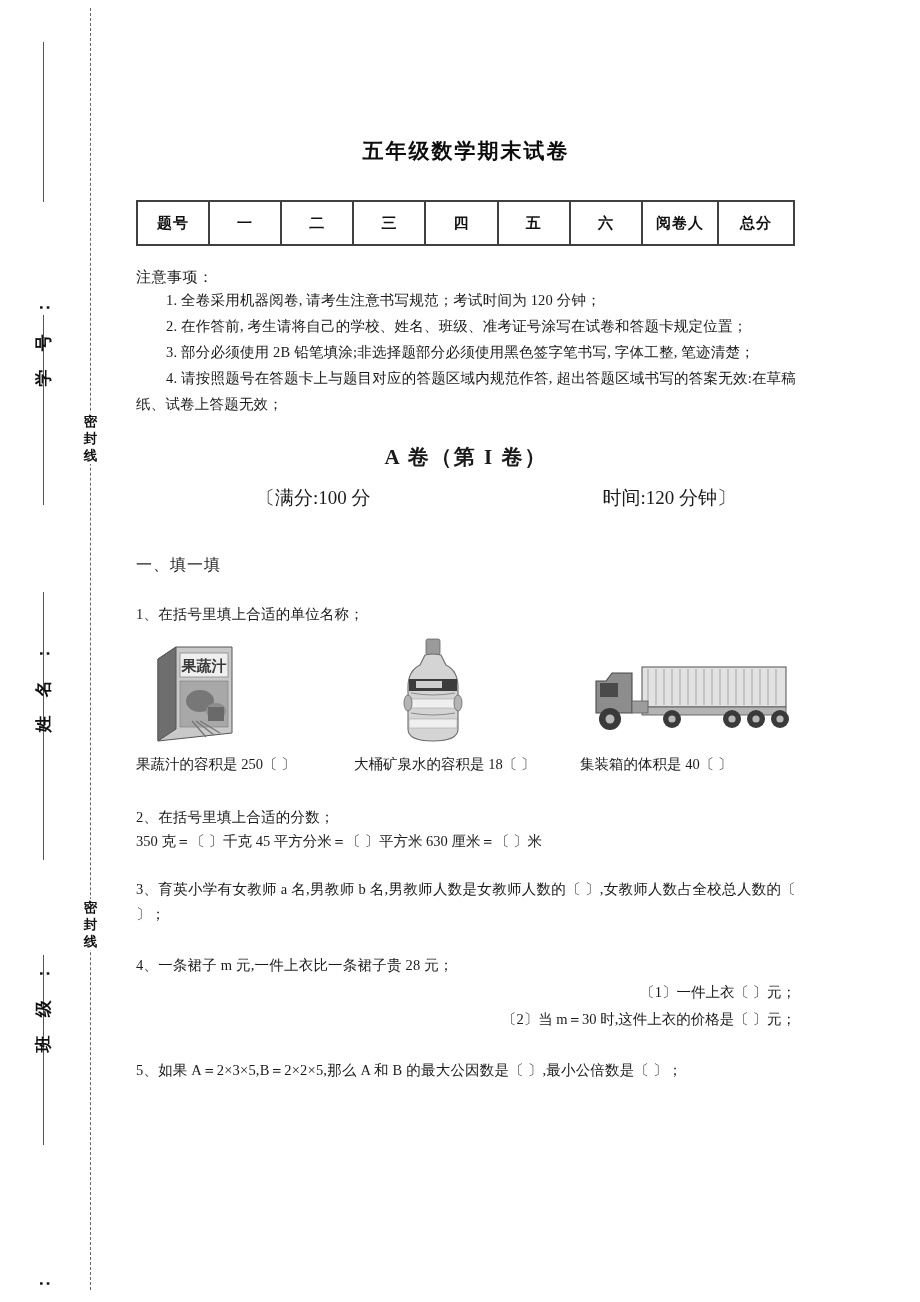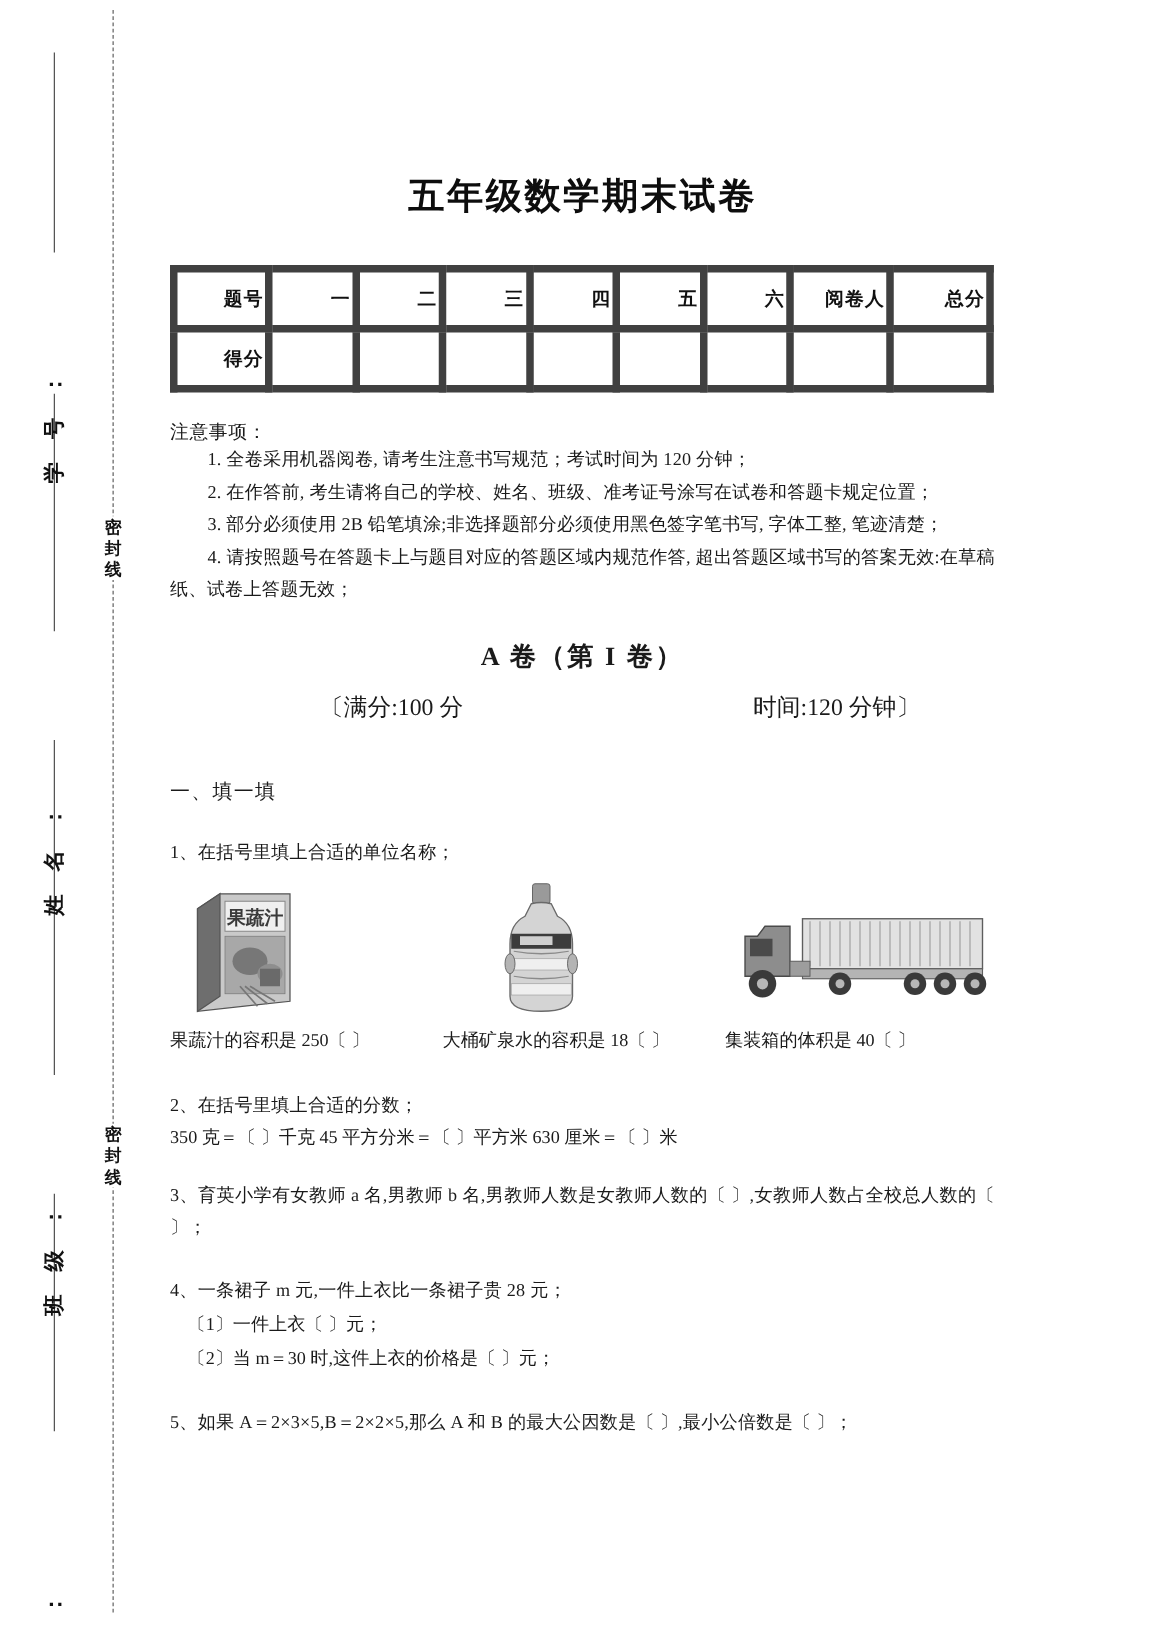--- a/index.html
+++ b/index.html
@@ -62,38 +62,38 @@
   #content {
     position: absolute;
     left: 136px;
     top: 0;
     width: 660px;
   }
 
   .paper-title {
     margin-top: 137px;
     text-align: center;
-    font-size: 29px;
+    font-size: 21px;
     font-weight: 700;
     letter-spacing: 2px;
     font-family: "Liberation Serif", "DejaVu Serif", serif;
     color: #0d0d0d;
   }
 
   
   table.score-table {
     margin-top: 35px;
     width: 659px;
     border-collapse: collapse;
     table-layout: fixed;
   }
   table.score-table td {
-    border: 6px solid #404040;
+    border: 2px solid #404040;
     height: 40px;
-    text-align: right;
+    text-align: center;
     vertical-align: middle;
     font-size: 15px;
     font-weight: 700;
     color: #111;
     font-family: "Liberation Serif", "DejaVu Serif", serif;
     letter-spacing: 1px;
   }
   table.score-table td.lead { width: 68px; }
   table.score-table td.wide { width: 72px; }
 
@@ -140,20 +140,21 @@
     margin-top: 26px;
     font-size: 14.5px;
     line-height: 25px;
     letter-spacing: 0.2px;
     text-align: justify;
   }
   .q-sub {
     font-size: 14.5px;
     line-height: 25px;
     text-indent: 14px;
+    text-align: right;
   }
   .q-tight { margin-top: 2px; }
 
   
   .pic-row {
     margin-top: 14px;
     position: relative;
     height: 108px;
   }
   .pic {
@@ -210,31 +211,20 @@
           <tr>
         <td class="lead">题号</td>
         <td>一</td>
         <td>二</td>
         <td>三</td>
         <td>四</td>
         <td>五</td>
         <td>六</td>
         <td class="wide">阅卷人</td>
         <td class="wide">总分</td>
-      </tr>
-      <tr>
-        <td class="lead">得分</td>
-        <td></td>
-        <td></td>
-        <td></td>
-        <td></td>
-        <td></td>
-        <td></td>
-        <td class="wide"></td>
-        <td class="wide"></td>
       </tr>
     </tbody>
       </table>
 
     <div class="notice-title">注意事项：</div>
     <div class="notice-item">1. 全卷采用机器阅卷, 请考生注意书写规范；考试时间为 120 分钟；</div>
     <div class="notice-item">2. 在作答前, 考生请将自己的学校、姓名、班级、准考证号涂写在试卷和答题卡规定位置；</div>
     <div class="notice-item">3. 部分必须使用 2B 铅笔填涂;非选择题部分必须使用黑色签字笔书写, 字体工整, 笔迹清楚；</div>
     <div class="notice-item">4. 请按照题号在答题卡上与题目对应的答题区域内规范作答, 超出答题区域书写的答案无效:在草稿纸、试卷上答题无效；</div>
 

